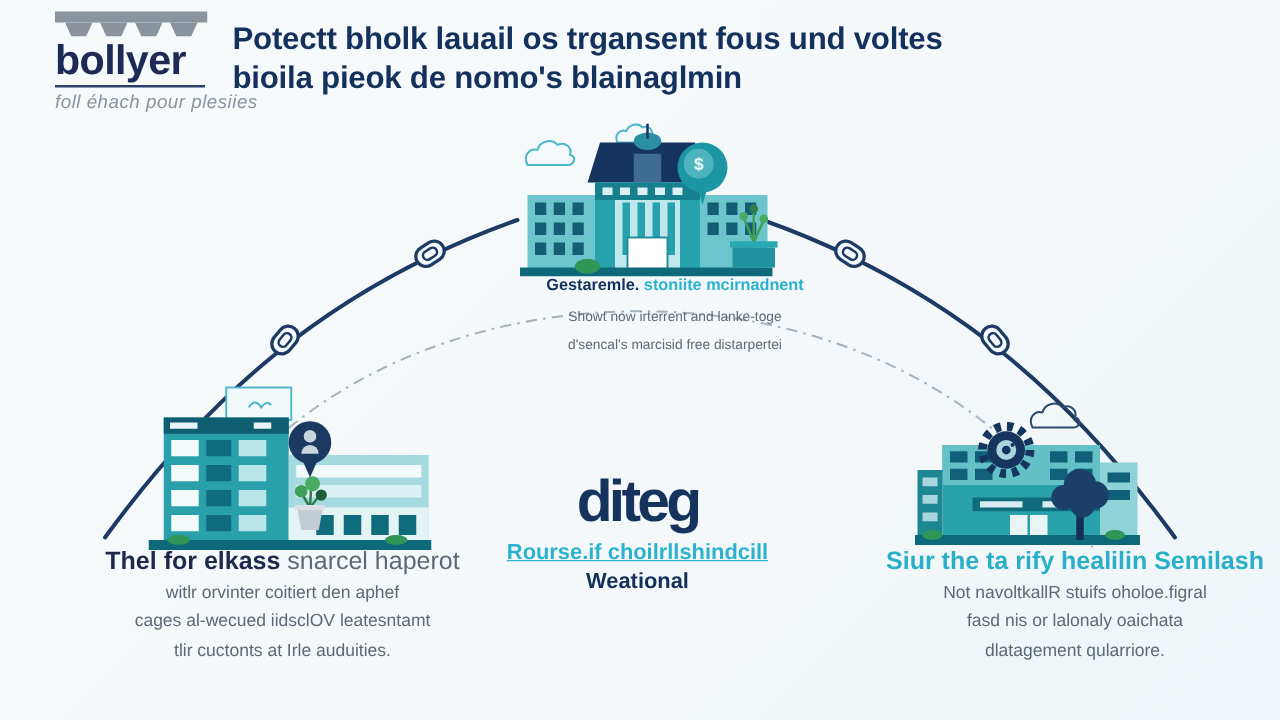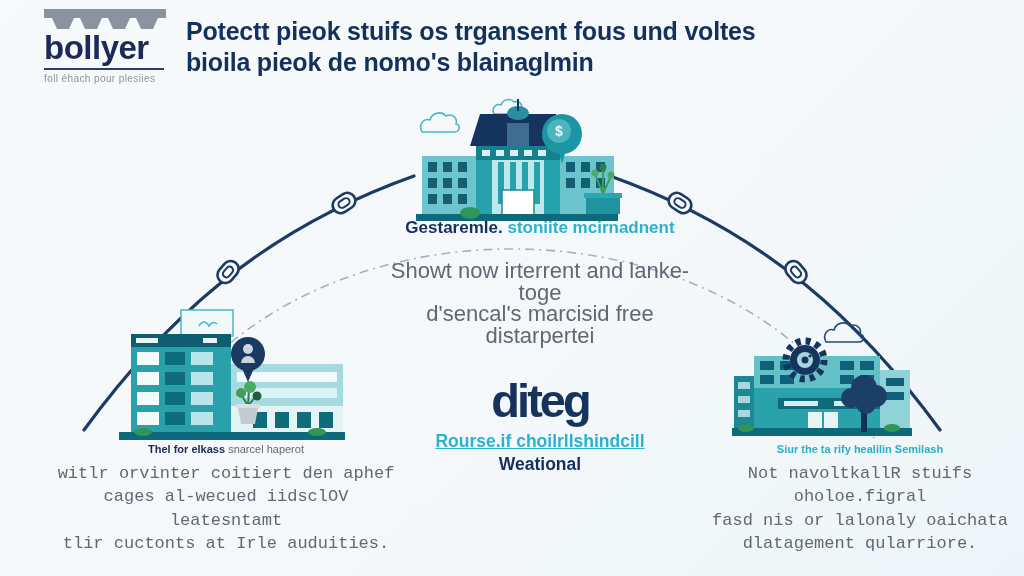--- a/index.html
+++ b/index.html
@@ -6,40 +6,40 @@
   body{font-family:"Liberation Sans", sans-serif;}
   #canvas{
     position:relative;width:1024px;height:576px;overflow:hidden;
     background:linear-gradient(135deg,#f7fafb 0%,#f4f8fa 60%,#eef5f8 100%);
   }
   .abs{position:absolute;}
   
   #logo{left:44px;top:9px;width:190px;}
   #logo .wordmark{font-size:33px;font-weight:bold;color:#1d2a56;letter-spacing:-0.5px;line-height:34px;margin-top:1px;}
   #logo .rule{width:120px;height:2px;background:#2b4068;margin:3px 0 3px 0;}
-  #logo .tagline{font-size:10px;color:#8a939e;letter-spacing:0.4px;}
+  #logo .tagline{font-size:15px;color:#8a939e;letter-spacing:0.4px;font-style:italic;}
   
   #title{left:186px;top:16px;width:620px;font-size:25px;font-weight:bold;color:#14305c;line-height:31px;letter-spacing:-0.2px;}
   
   .center-block{transform:translateX(-50%);text-align:center;}
   #top-node-text{left:540px;top:216px;width:340px;}
-  #top-node-text .hd{font-size:17px;font-weight:bold;line-height:24px;}
+  #top-node-text .hd{font-size:13px;font-weight:bold;line-height:24px;}
   #top-node-text .hd .dark{color:#14305c;}
   #top-node-text .hd .teal{color:#2ab2cf;}
-  #top-node-text .body{margin-top:20px;font-size:22px;color:#5d6974;line-height:21.5px;}
-  #diteg-block{left:540px;top:376px;width:300px;}
+  #top-node-text .body{margin-top:4px;font-size:11px;color:#5d6974;line-height:21.5px;}
+  #diteg-block{left:510px;top:376px;width:300px;}
   #diteg-block .mark{font-size:47px;font-weight:800;color:#16335e;letter-spacing:-3px;line-height:50px;}
   #diteg-block .sub-teal{margin-top:5px;font-size:17.5px;font-weight:bold;color:#2ab2cf;text-decoration:underline;}
   #diteg-block .sub-dark{margin-top:2px;font-size:17.5px;font-weight:bold;color:#14305c;}
   #left-node-text{left:226px;top:438px;width:340px;}
   #right-node-text{left:860px;top:438px;width:345px;}
-  .node-hd{font-size:11px;line-height:23.5px;color:#5d6974;}
+  .node-hd{font-size:20px;line-height:23.5px;color:#5d6974;}
   .node-hd .b{font-weight:bold;color:#1d2a4e;}
   .node-hd.tealhd{font-weight:bold;color:#2aafc9;}
-  .node-body{font-size:17px;color:#5d6974;line-height:23.5px;font-family:Liberation Mono, monospace;}
+  .node-body{font-size:14px;color:#5d6974;line-height:23.5px;}
   svg{display:block;}
 </style>
 </head>
 <body>
 
 <div id="canvas">
 
   <svg class="abs" style="left:0;top:0;z-index:1" width="1024" height="576" viewBox="0 0 1024 576">
     <path d="M 150 438 C 292 186, 732 186, 874 438" fill="none" stroke="#a4b2bd" stroke-width="1.6" stroke-dasharray="9 5 2 5"></path>
     <path d="M 84 430 C 160 326, 256 232, 414 176" fill="none" stroke="#1c3a63" stroke-width="3.2" stroke-linecap="round"></path>
@@ -69,21 +69,21 @@
       <polygon points="36,9 58,9 53,20 41,20" fill="#8a939e"></polygon>
       <polygon points="64,9 86,9 81,20 69,20" fill="#8a939e"></polygon>
       <polygon points="92,9 114,9 109,20 97,20" fill="#8a939e"></polygon>
     </svg>
     <div class="wordmark">bollyer</div>
     <div class="rule"></div>
     <div class="tagline">foll éhach pour plesiies</div>
   </div>
 
   <div class="abs" id="title" style="z-index:3">
-    <div>Potectt pieok stuifs os trgansent fous und voltes</div>
+    <div>Potectt bholk lauail os trgansent fous und voltes</div>
     <div>bioila pieok de nomo's blainaglmin</div>
   </div>
 
   <svg class="abs" style="left:410px;top:98px;z-index:2" width="215" height="127" viewBox="0 0 215 127">
     <g stroke="#49b7c9" stroke-width="1.6" fill="none" stroke-linejoin="round">
       <path d="M12 34 C8 26 14 20 20 22 C22 14 32 13 36 18 C42 15 48 20 46 26 C51 27 50 33 45 34 Z"></path>
       <path d="M84 16 C81 10 86 5 91 7 C93 1 101 0 104 4 C109 2 113 6 111 11 C115 12 114 16 110 16 Z"></path>
     </g>
     <polygon points="60,48 156,48 146,16 70,16" fill="#16355e"></polygon>
     <rect x="97" y="25" width="22" height="23" fill="#3f6d92"></rect>

